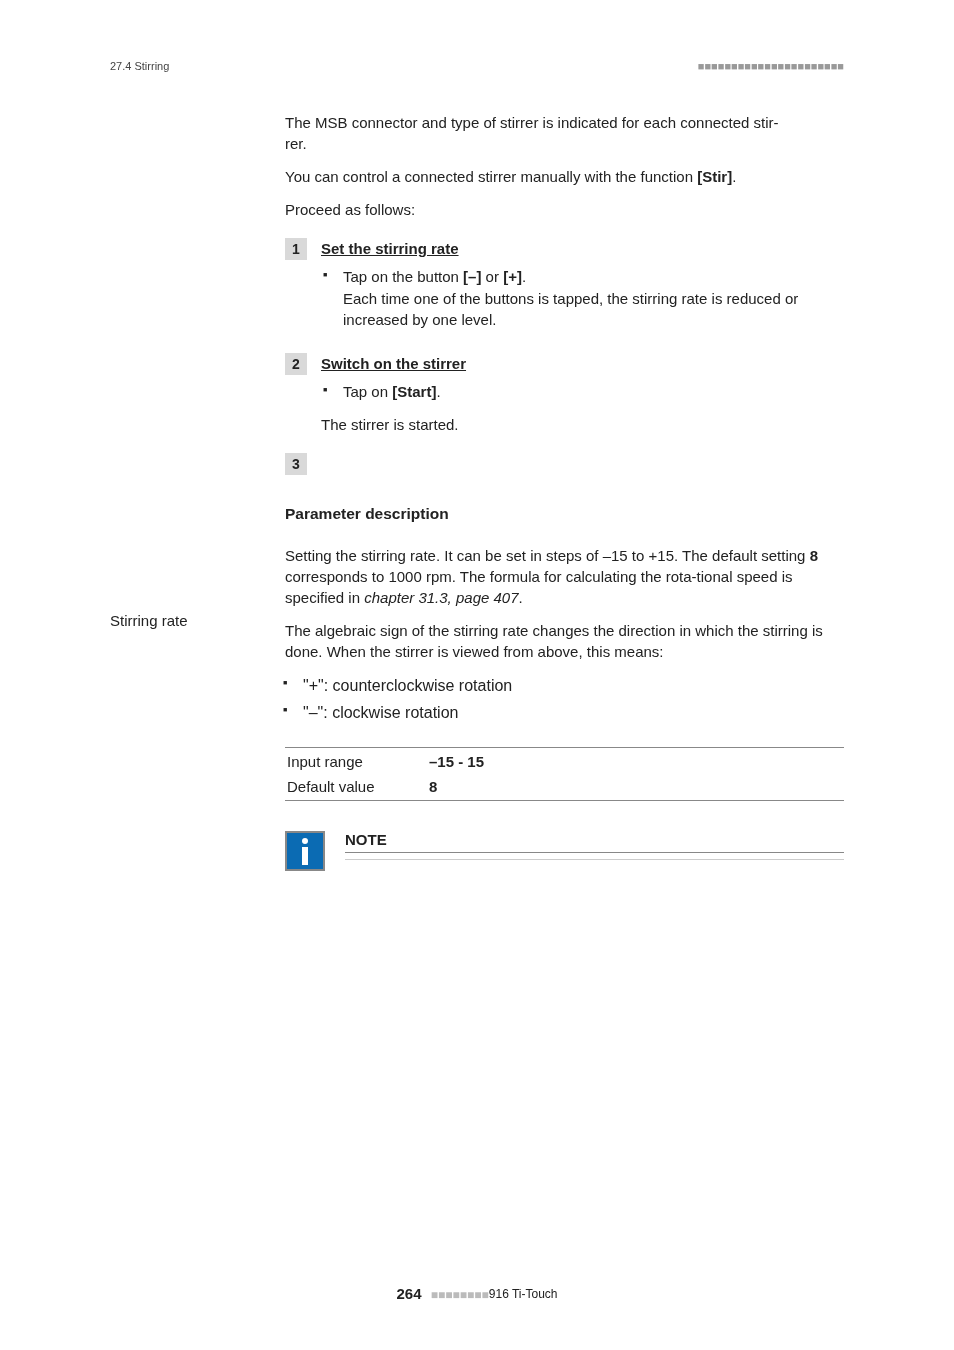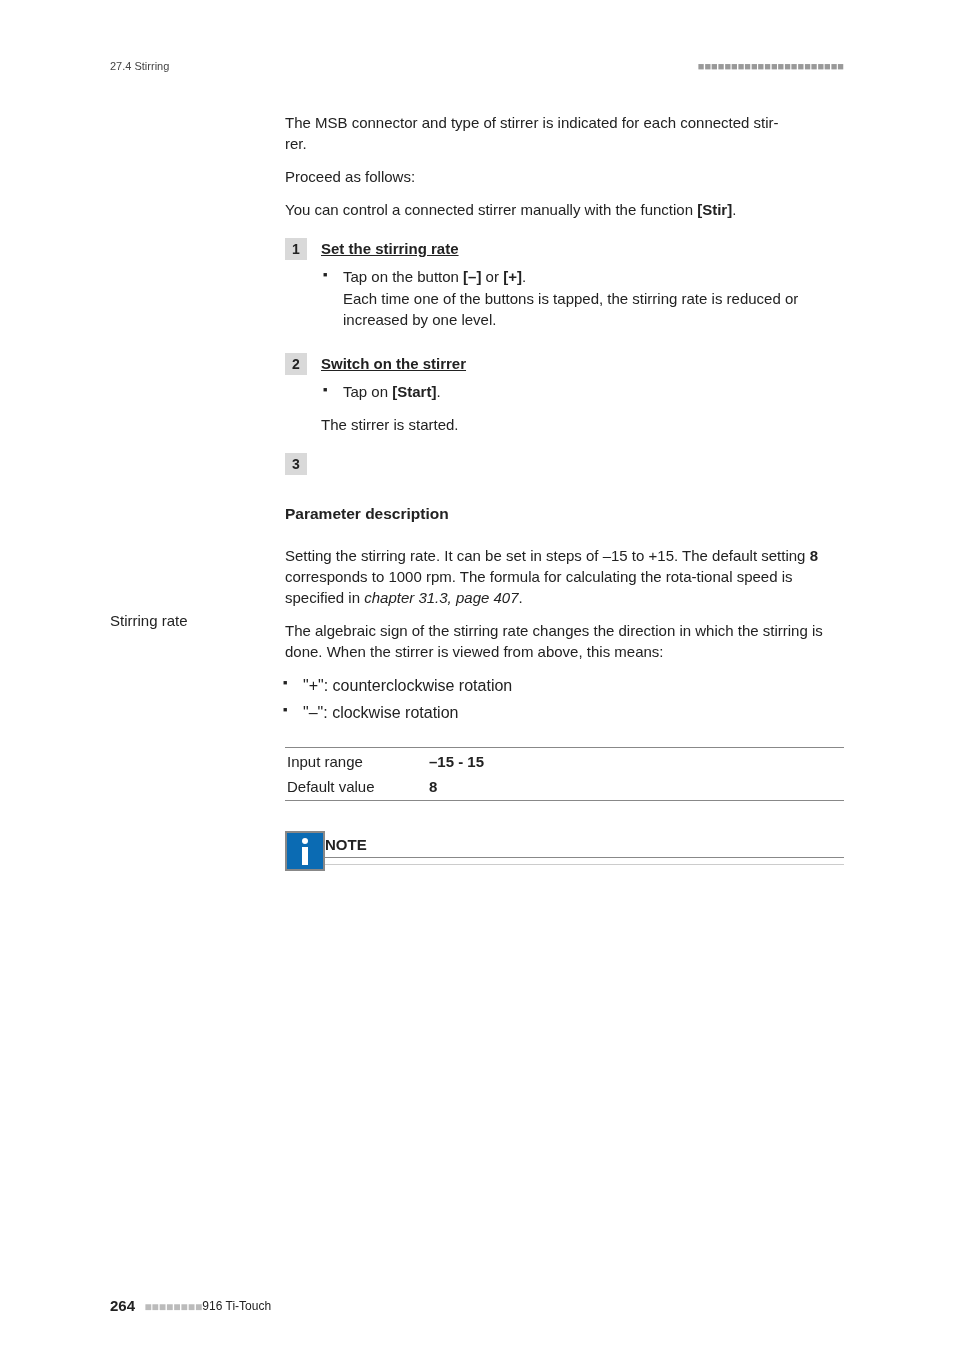--- a/index.html
+++ b/index.html
@@ -103,21 +103,22 @@
   .param-table td {
     padding: 3px 0;
   }
   .param-table .label-cell { width: 140px; }
   .param-table .value-cell { font-weight: 700; }
   .note-block {
     margin-top: 30px;
   }
   .note-header {
     display: flex;
-    align-items: center;
+    align-items: flex-start;
+    gap: 20px;
   }
   .note-icon {
     width: 40px;
     height: 40px;
     background: #0b6bb3;
     border: 2px solid #888;
     position: relative;
     flex-shrink: 0;
   }
   .note-icon::before {
@@ -146,25 +147,25 @@
     border-bottom: 1px solid #888;
     padding-bottom: 4px;
     margin-bottom: 4px;
   }
   .note-divider {
     border-top: 1px solid #ccc;
     margin-top: 6px;
   }
   .footer {
     position: absolute;
-    bottom: 36px;
+    bottom: 48px;
     left: 110px;
     right: 110px;
     display: flex;
-    justify-content: flex-start;
+    justify-content: center;
     align-items: center;
     font-size: 12px;
   }
   .page-num {
     font-weight: 800;
     font-size: 15px;
   }
   .foot-dots {
     color: #bbb;
     letter-spacing: 0;
@@ -181,24 +182,24 @@
   <div class="running-header">
     <span>27.4 Stirring</span>
     <span class="dots-right">■■■■■■■■■■■■■■■■■■■■■■</span>
   </div>
 
   <div class="body-col">
     <p class="body">
       <span>The MSB connector and type of stirrer is indicated for each connected stir</span>-<br>
       <span>rer.</span>
     </p>
-    <p class="body">Proceed as follows:</p>
     <p class="body">
       <span>You can control a connected stirrer manually with the function </span><span class="strong">[Stir]</span><span>.</span>
     </p>
+    <p class="body">Proceed as follows:</p>
 
     <div class="step">
       <div class="step-num">1</div>
       <div class="step-content">
         <div class="step-title">Set the stirring rate</div>
         <ul class="bul">
           <li>
             <span>Tap on the button </span><span class="strong">[–]</span><span> or </span><span class="strong">[+]</span><span>.</span><br>
             <span>Each time one of the buttons is tapped, the stirring rate is reduced or increased by one level.</span>
           </li>

